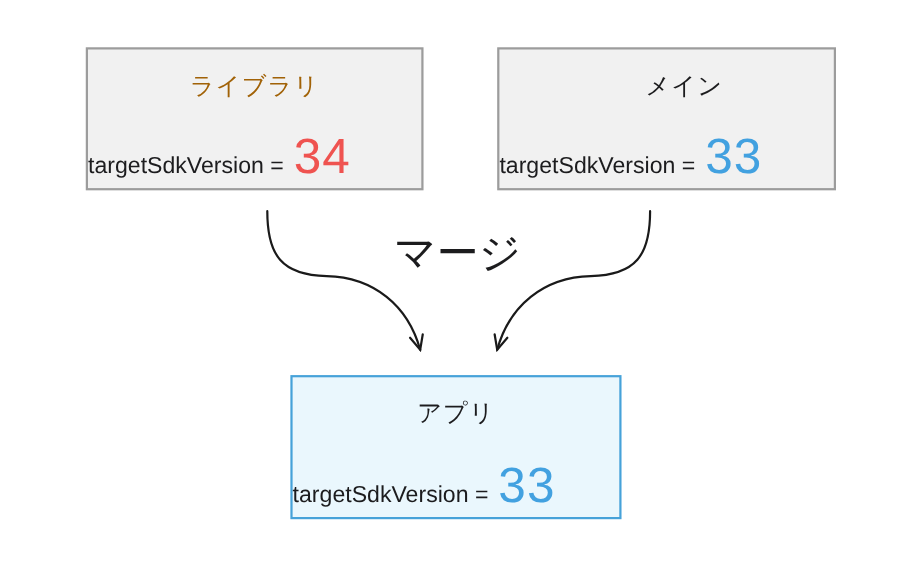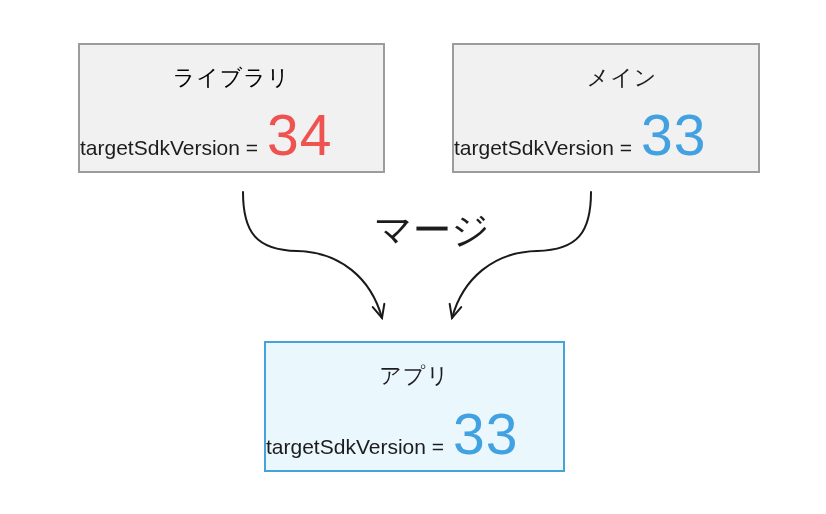--- a/index.html
+++ b/index.html
@@ -39,52 +39,52 @@
     justify-content: flex-start;
     align-items: baseline;
     gap: 9px;
     white-space: nowrap;
   }
   .value-label {
     font-size: 21px;
     color: #1c1c1e;
   }
   .value-number {
-    font-size: 57px;
+    font-size: 45px;
     line-height: 1;
     letter-spacing: 1px;
   }
   .arrows {
     position: absolute;
     left: 0; top: 0;
     width: 826px; height: 514px;
     pointer-events: none;
   }
   .arrow {
     fill: none;
     stroke: #1a1a1a;
     stroke-width: 2;
     stroke-linecap: round;
   }
   .merge-label {
     position: absolute;
-    left: 352px; top: 205px;
+    left: 336px; top: 205px;
     width: 160px;
     text-align: center;
     font-size: 38px;
     color: #111111;
   }
 </style>
 </head>
 <body>
 
 <div class="canvas">
 
   <div class="box box-library" style="background: rgb(241, 241, 241); border-color: rgb(156, 156, 156);">
-    <div class="box-title" style="color: #000000;">ライブラリ</div>
+    <div class="box-title" style="color: #a16207;">ライブラリ</div>
     <div class="value-line">
       <span class="value-label" style="color: rgb(28, 28, 30);">targetSdkVersion =</span>
       <span class="value-number" style="color: rgb(239, 83, 80);">34</span>
     </div>
   </div>
 
   <div class="box box-main" style="background: rgb(241, 241, 241); border-color: rgb(156, 156, 156);">
     <div class="box-title" style="color: rgb(28, 28, 30); padding-left: 32px;">メイン</div>
     <div class="value-line">
       <span class="value-label" style="color: rgb(28, 28, 30);">targetSdkVersion =</span>

